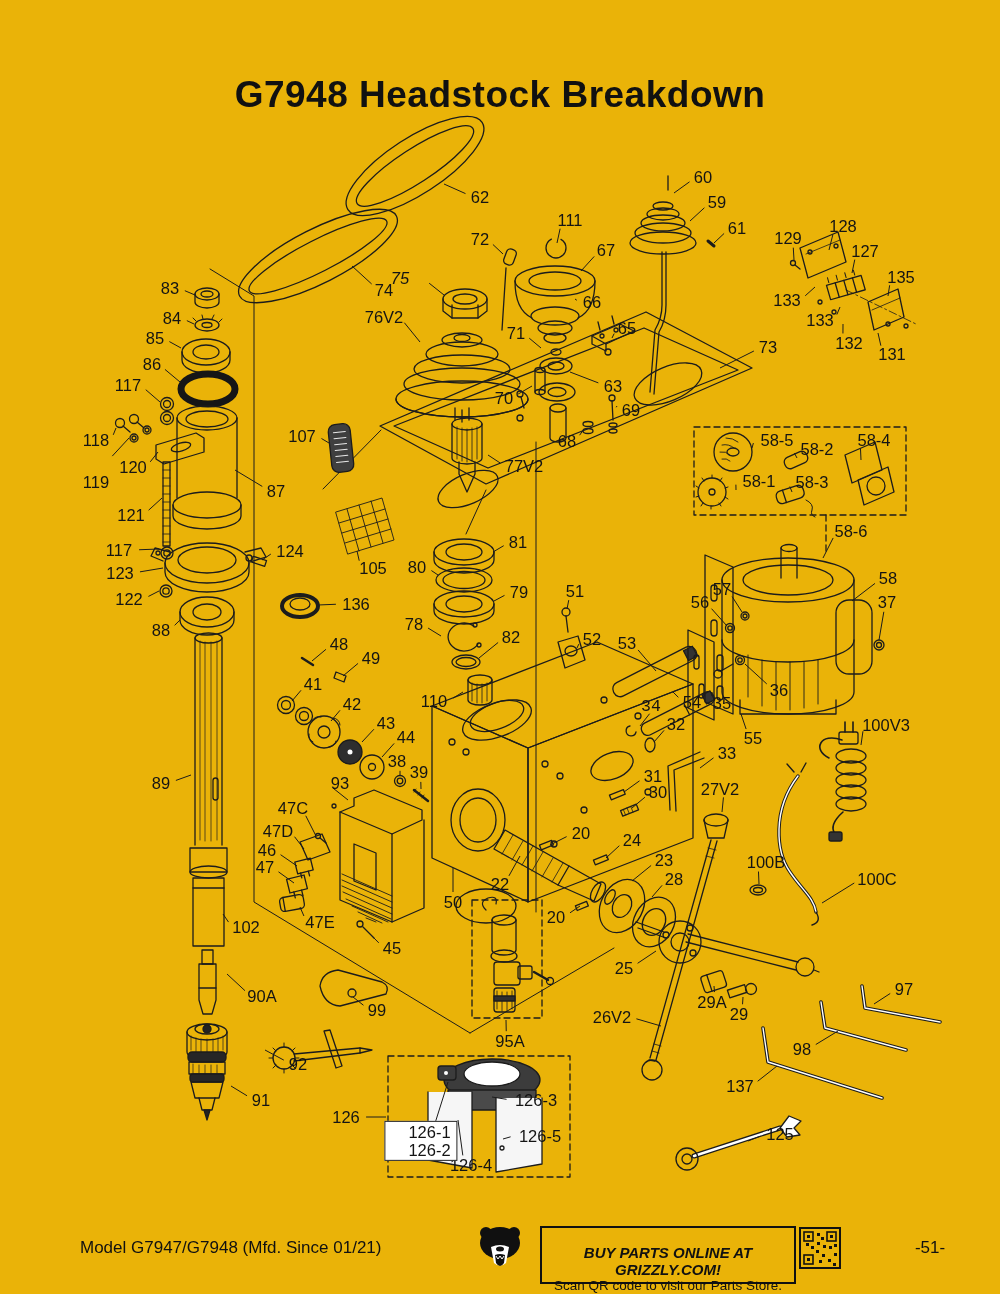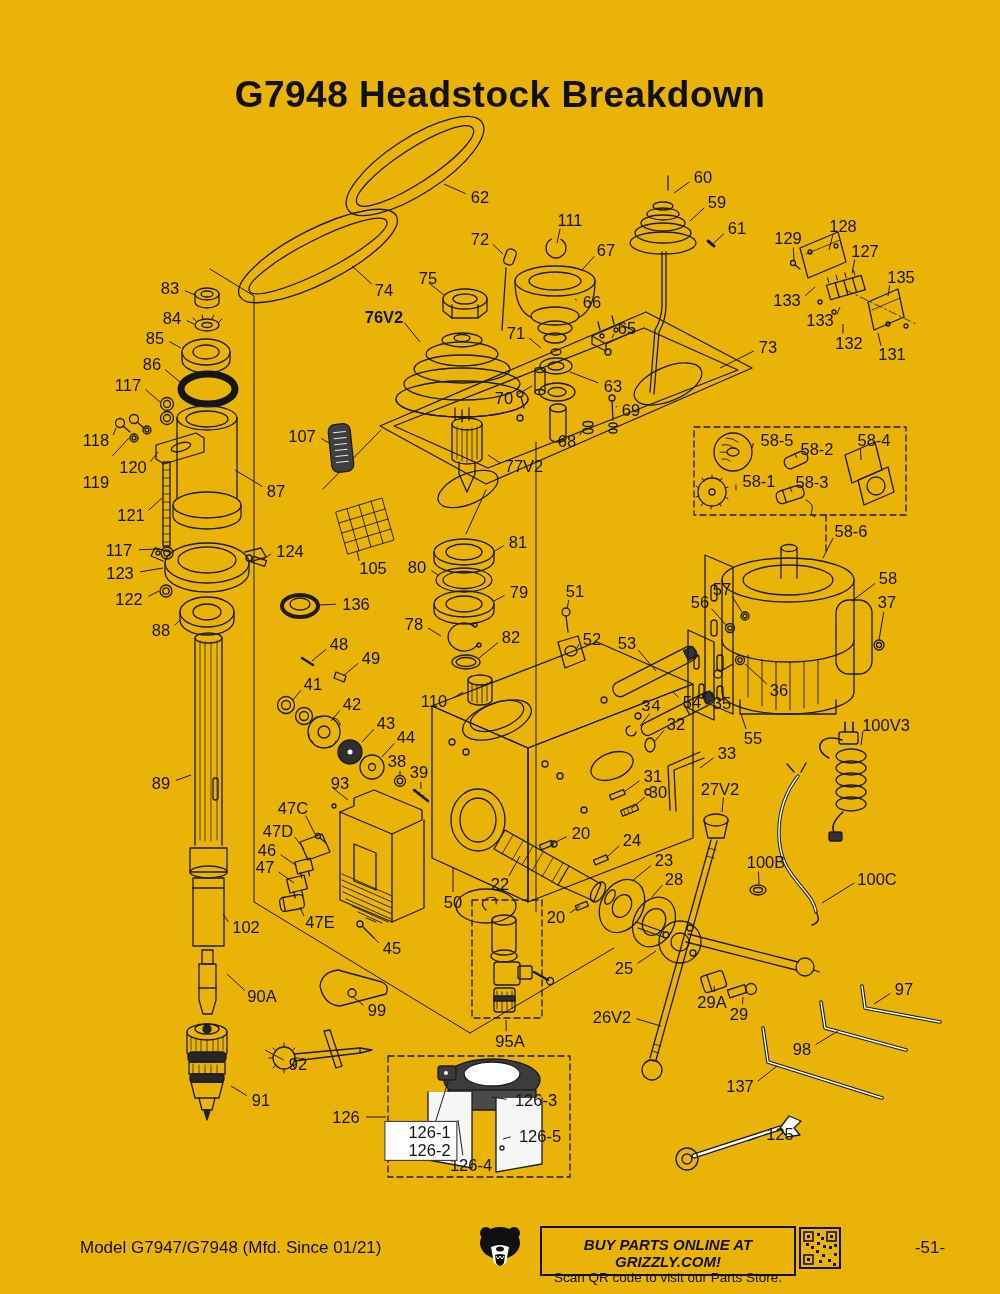--- a/index.html
+++ b/index.html
@@ -8,21 +8,21 @@
   .title{position:absolute;top:74px;left:0;width:1000px;text-align:center;
          font-size:37px;font-weight:bold;letter-spacing:0.5px;}
   svg.layer{position:absolute;left:0;top:0;pointer-events:none;}
   #labels-layer{position:absolute;left:0;top:0;width:1000px;height:1294px;pointer-events:none;}
   .part-label{position:absolute;transform:translate(-50%,-50%);font-size:16.5px;color:#141414;
               line-height:1.1;white-space:pre-line;text-align:left;}
   .part-label.boxed{border:1.6px solid #222;padding:1px 6px;background:#fff;}
   .footer{position:absolute;left:0;top:1222px;width:1000px;height:60px;}
   .model-text{position:absolute;left:80px;top:16px;font-size:17px;}
   .promo-box{position:absolute;left:540px;top:4px;width:252px;height:38px;border:2.5px solid #111;
-             text-align:center;padding-top:8px;}
+             text-align:center;padding-top:16px;}
   .promo1{font-size:15px;font-weight:bold;font-style:italic;}
   .promo2{font-size:13.5px;}
   .page-num{position:absolute;left:895px;top:16px;width:70px;font-size:17px;text-align:center;}
 </style>
 </head>
 <body>
 
 <div class="page">
 
   <div class="title">G7948 Headstock Breakdown</div>
@@ -684,22 +684,22 @@
 
   <div id="labels-layer">
       <div class="part-label" style="left: 480px; top: 197px;">62</div>
       <div class="part-label" style="left: 703px; top: 177px;">60</div>
       <div class="part-label" style="left: 717px; top: 202px;">59</div>
       <div class="part-label" style="left: 737px; top: 228px;">61</div>
       <div class="part-label" style="left: 570px; top: 220px;">111</div>
       <div class="part-label" style="left: 480px; top: 239px;">72</div>
       <div class="part-label" style="left: 606px; top: 250px;">67</div>
       <div class="part-label" style="left: 384px; top: 290px;">74</div>
-      <div class="part-label" style="left: 428px; top: 278px;">75</div>
-      <div class="part-label" style="left: 384px; top: 317px; font-weight: bold;">76V2</div>
+      <div class="part-label" style="left: 400px; top: 278px; font-style: italic;">75</div>
+      <div class="part-label" style="left: 384px; top: 317px;">76V2</div>
       <div class="part-label" style="left: 592px; top: 302px;">66</div>
       <div class="part-label" style="left: 516px; top: 333px;">71</div>
       <div class="part-label" style="left: 627px; top: 328px;">65</div>
       <div class="part-label" style="left: 504px; top: 398px;">70</div>
       <div class="part-label" style="left: 613px; top: 386px;">63</div>
       <div class="part-label" style="left: 631px; top: 410px;">69</div>
       <div class="part-label" style="left: 567px; top: 441px;">68</div>
       <div class="part-label" style="left: 524px; top: 466px;">77V2</div>
       <div class="part-label" style="left: 768px; top: 347px;">73</div>
       <div class="part-label" style="left: 788px; top: 238px;">129</div>

